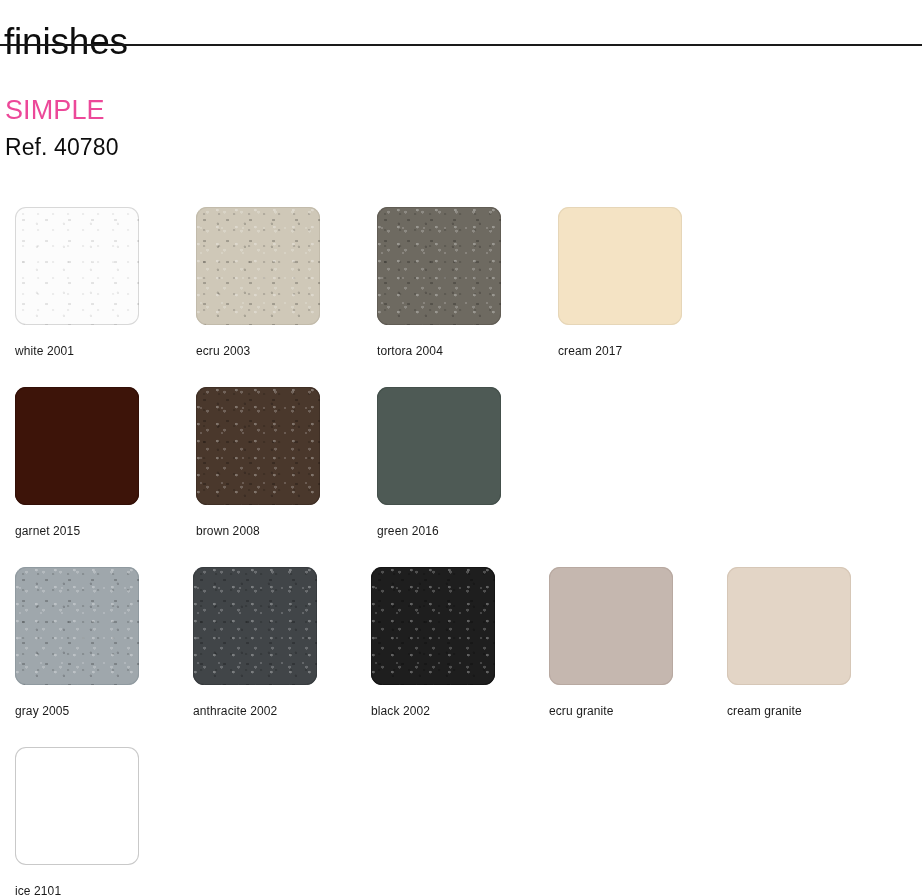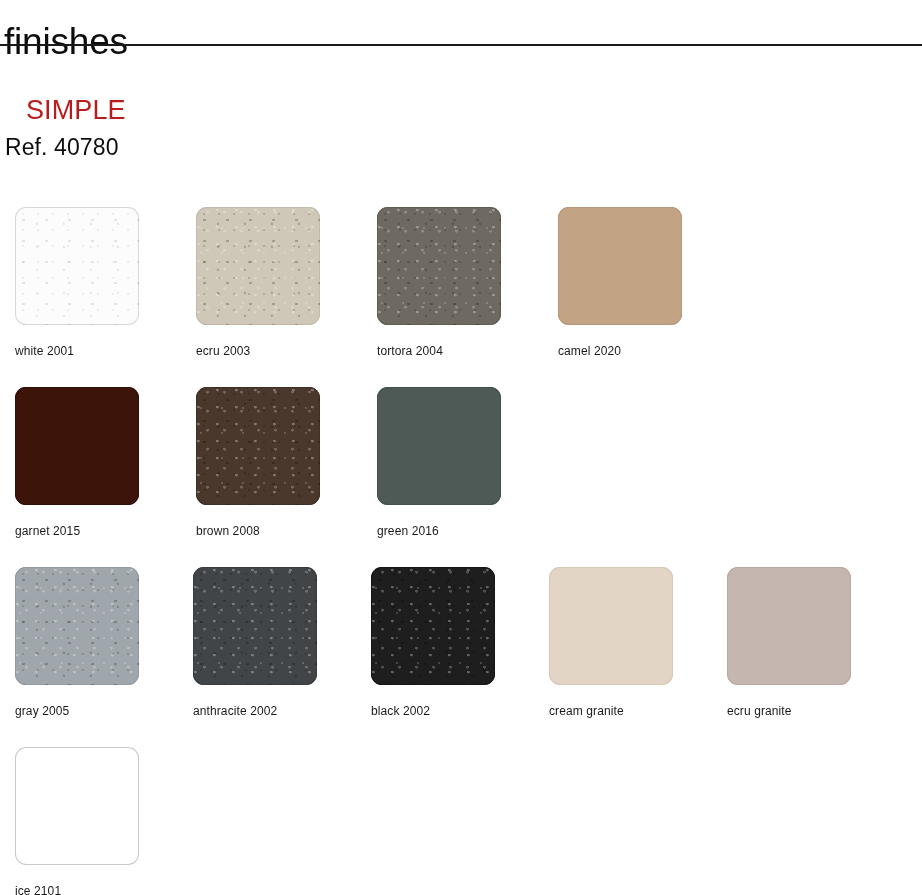--- a/index.html
+++ b/index.html
@@ -49,23 +49,22 @@
   .collection {
     position: absolute;
     left: 5px;
     top: 92px;
     line-height: 37px;
   }
   .collection-name {
     font-size: 27px;
     font-weight: 400;
     letter-spacing: 0.1px;
-    color: #b91c1c;
-    white-space: nowrap;
-    margin-left: 21px;
+    color: #ec4899;
+    white-space: nowrap;
   }
   .collection-ref {
     font-size: 23px;
     font-weight: 400;
     letter-spacing: 0.1px;
     color: #0d0d0d;
     white-space: nowrap;
   }
 
   
@@ -147,24 +146,24 @@
           </div>
           <div class="swatch-label">ecru 2003</div>
         </div>
         <div class="swatch-cell">
           <div class="swatch-chip textured" style="background: rgb(110, 106, 97); box-shadow: rgb(97, 93, 85) 0px 0px 0px 1px inset;">
             <span class="grain"></span>
           </div>
           <div class="swatch-label">tortora 2004</div>
         </div>
         <div class="swatch-cell">
-          <div class="swatch-chip" style="background: rgb(194, 163, 132); box-shadow: rgb(181, 151, 122) 0px 0px 0px 1px inset;">
-            <span class="grain"></span>
-          </div>
-          <div class="swatch-label">camel 2020</div>
+          <div class="swatch-chip" style="background: rgb(244, 227, 196); box-shadow: rgb(230, 214, 184) 0px 0px 0px 1px inset;">
+            <span class="grain"></span>
+          </div>
+          <div class="swatch-label">cream 2017</div>
         </div>
       </div>
       <div class="swatch-row">
         <div class="swatch-cell">
           <div class="swatch-chip" style="background: rgb(61, 20, 9); box-shadow: rgb(50, 15, 7) 0px 0px 0px 1px inset;">
             <span class="grain"></span>
           </div>
           <div class="swatch-label">garnet 2015</div>
         </div>
         <div class="swatch-cell">
@@ -193,31 +192,31 @@
           </div>
           <div class="swatch-label">anthracite 2002</div>
         </div>
         <div class="swatch-cell">
           <div class="swatch-chip textured" style="background: rgb(30, 30, 30); box-shadow: rgb(21, 21, 21) 0px 0px 0px 1px inset;">
             <span class="grain"></span>
           </div>
           <div class="swatch-label">black 2002</div>
         </div>
         <div class="swatch-cell">
+          <div class="swatch-chip" style="background: rgb(197, 183, 175); box-shadow: rgb(184, 169, 161) 0px 0px 0px 1px inset;">
+            <span class="grain"></span>
+          </div>
+          <div class="swatch-label">ecru granite</div>
+        </div>
+        <div class="swatch-cell">
           <div class="swatch-chip" style="background: rgb(227, 213, 198); box-shadow: rgb(214, 199, 183) 0px 0px 0px 1px inset;">
             <span class="grain"></span>
           </div>
           <div class="swatch-label">cream granite</div>
         </div>
-        <div class="swatch-cell">
-          <div class="swatch-chip" style="background: rgb(197, 183, 175); box-shadow: rgb(184, 169, 161) 0px 0px 0px 1px inset;">
-            <span class="grain"></span>
-          </div>
-          <div class="swatch-label">ecru granite</div>
-        </div>
       </div>
       <div class="swatch-row">
         <div class="swatch-cell">
           <div class="swatch-chip" style="background: rgb(255, 255, 255); box-shadow: rgb(201, 201, 201) 0px 0px 0px 1px inset;">
             <span class="grain"></span>
           </div>
           <div class="swatch-label">ice 2101</div>
         </div>
       </div>
     </div>

